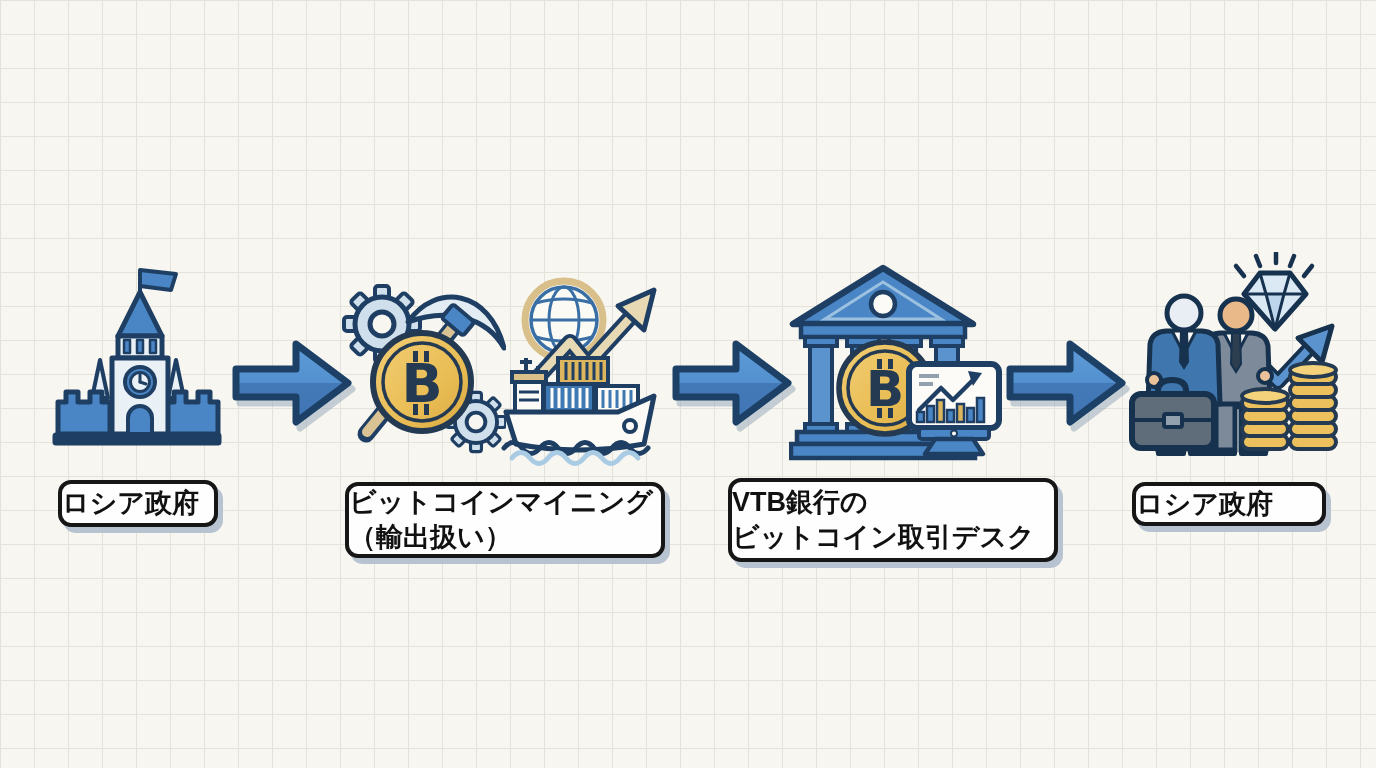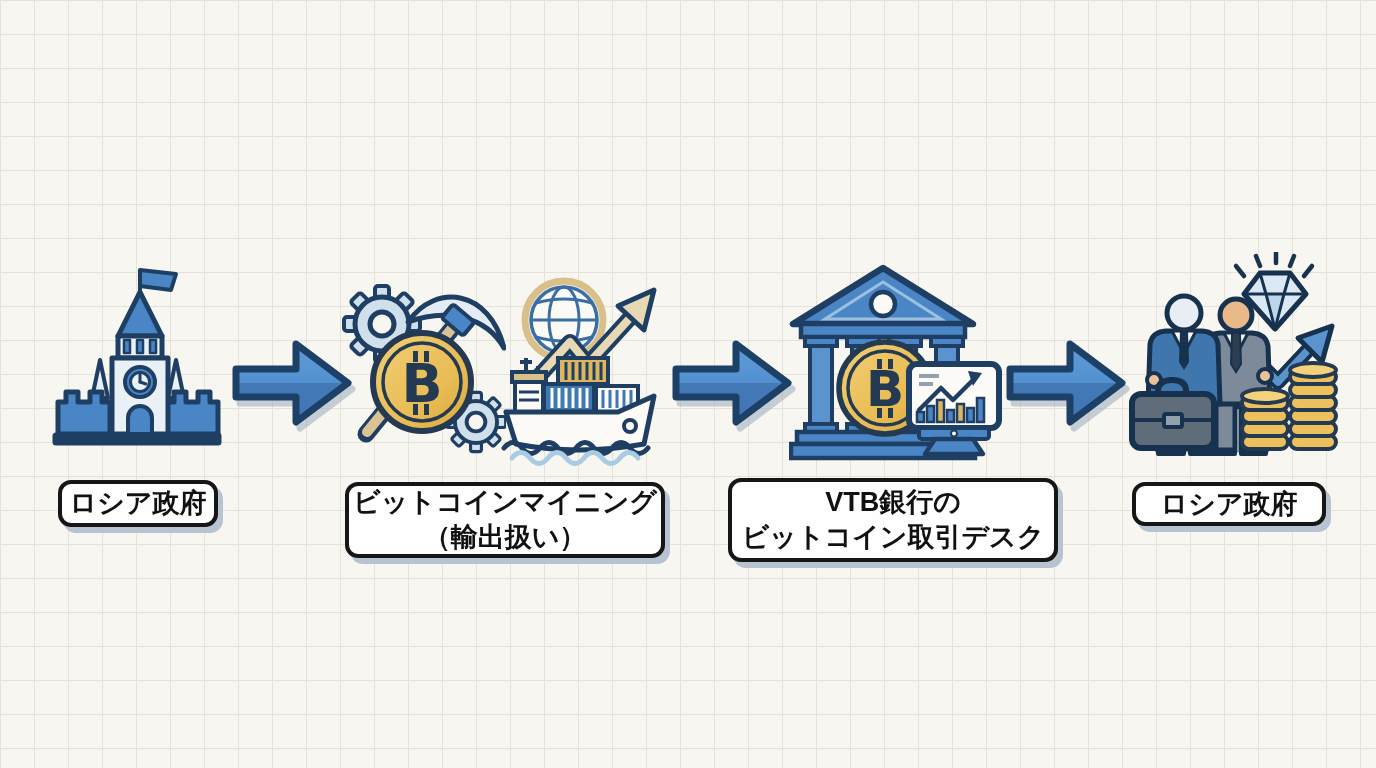--- a/index.html
+++ b/index.html
@@ -12,21 +12,21 @@
     background-size:34px 34px;
     font-family:"Liberation Sans", sans-serif;
   }
   .abs{position:absolute;}
   .node-label{
     position:absolute;
     background:#fefefe;
     border:4px solid #161616;
     border-radius:13px;
     box-shadow:5px 6px 0 #b7c3d1;
-    display:flex;flex-direction:column;align-items:center;justify-content:center;
+    display:flex;flex-direction:column;align-items:flex-start;justify-content:center;
     font-weight:bold;color:#111;text-align:center;
     font-size:27px;line-height:1.28;
     box-sizing:border-box;
   }
   .arrow-svg{position:absolute;filter:drop-shadow(4px 6px 0 rgba(148,163,184,0.5));}
   svg{display:block;}
   text.bsym{font-family:"DejaVu Sans", sans-serif;font-weight:bold;}
 </style>
 </head>
 <body>

